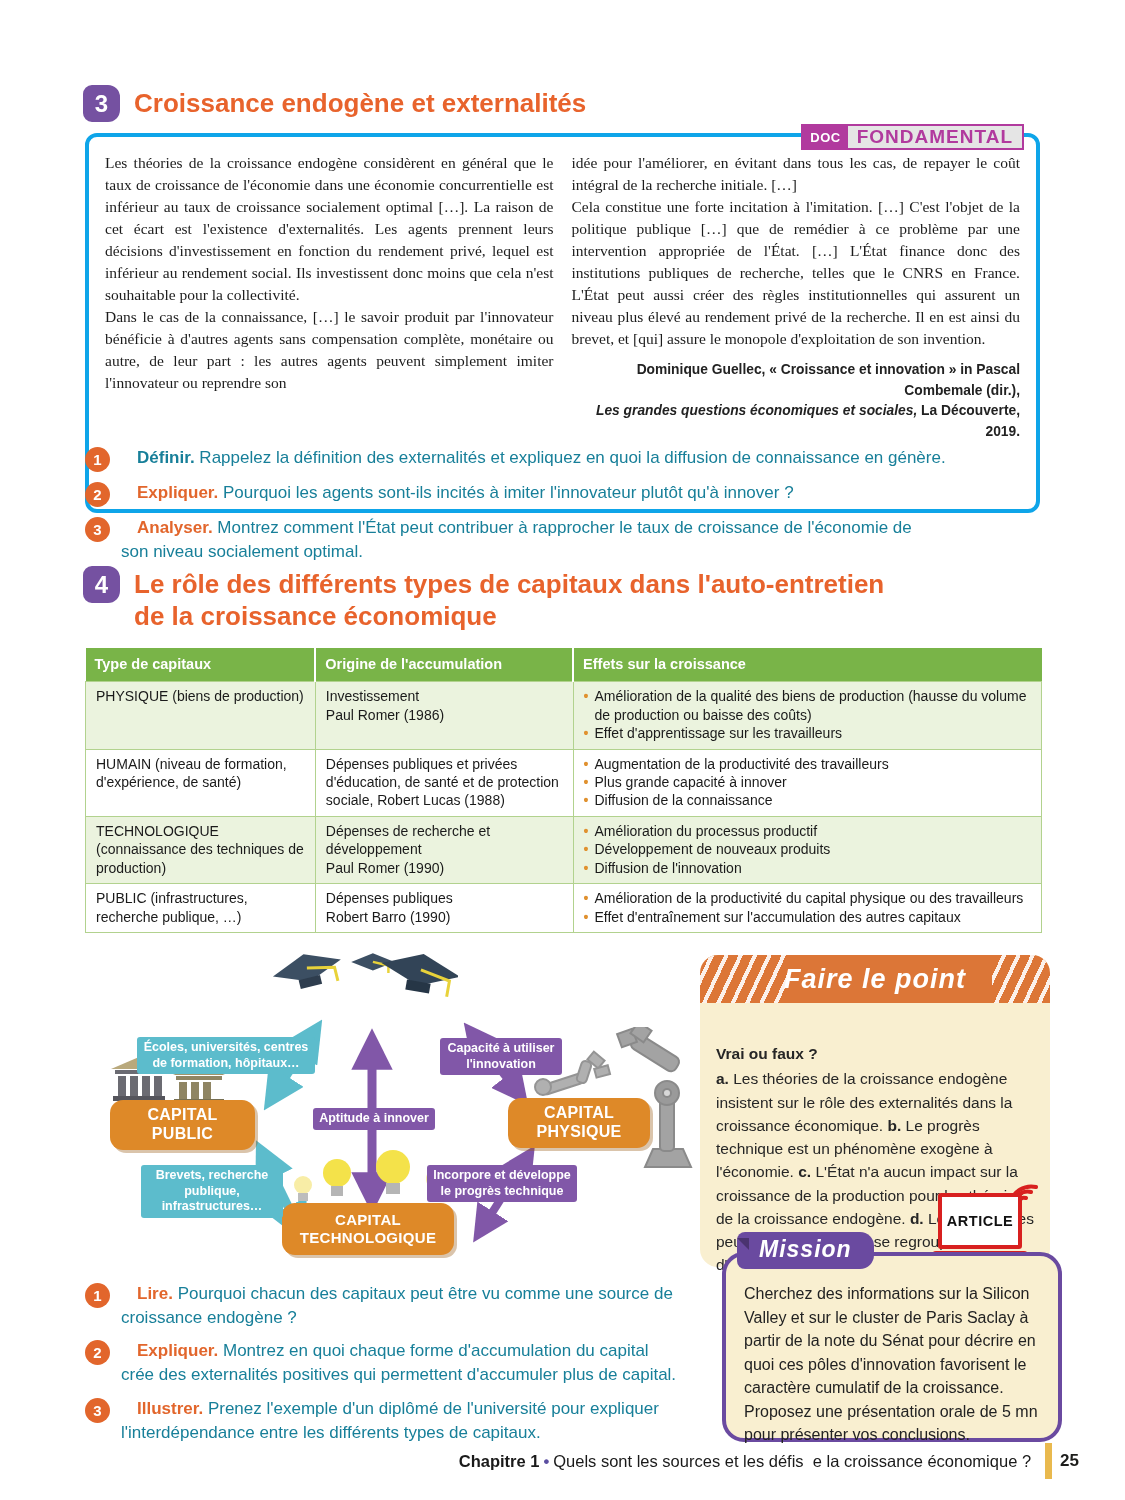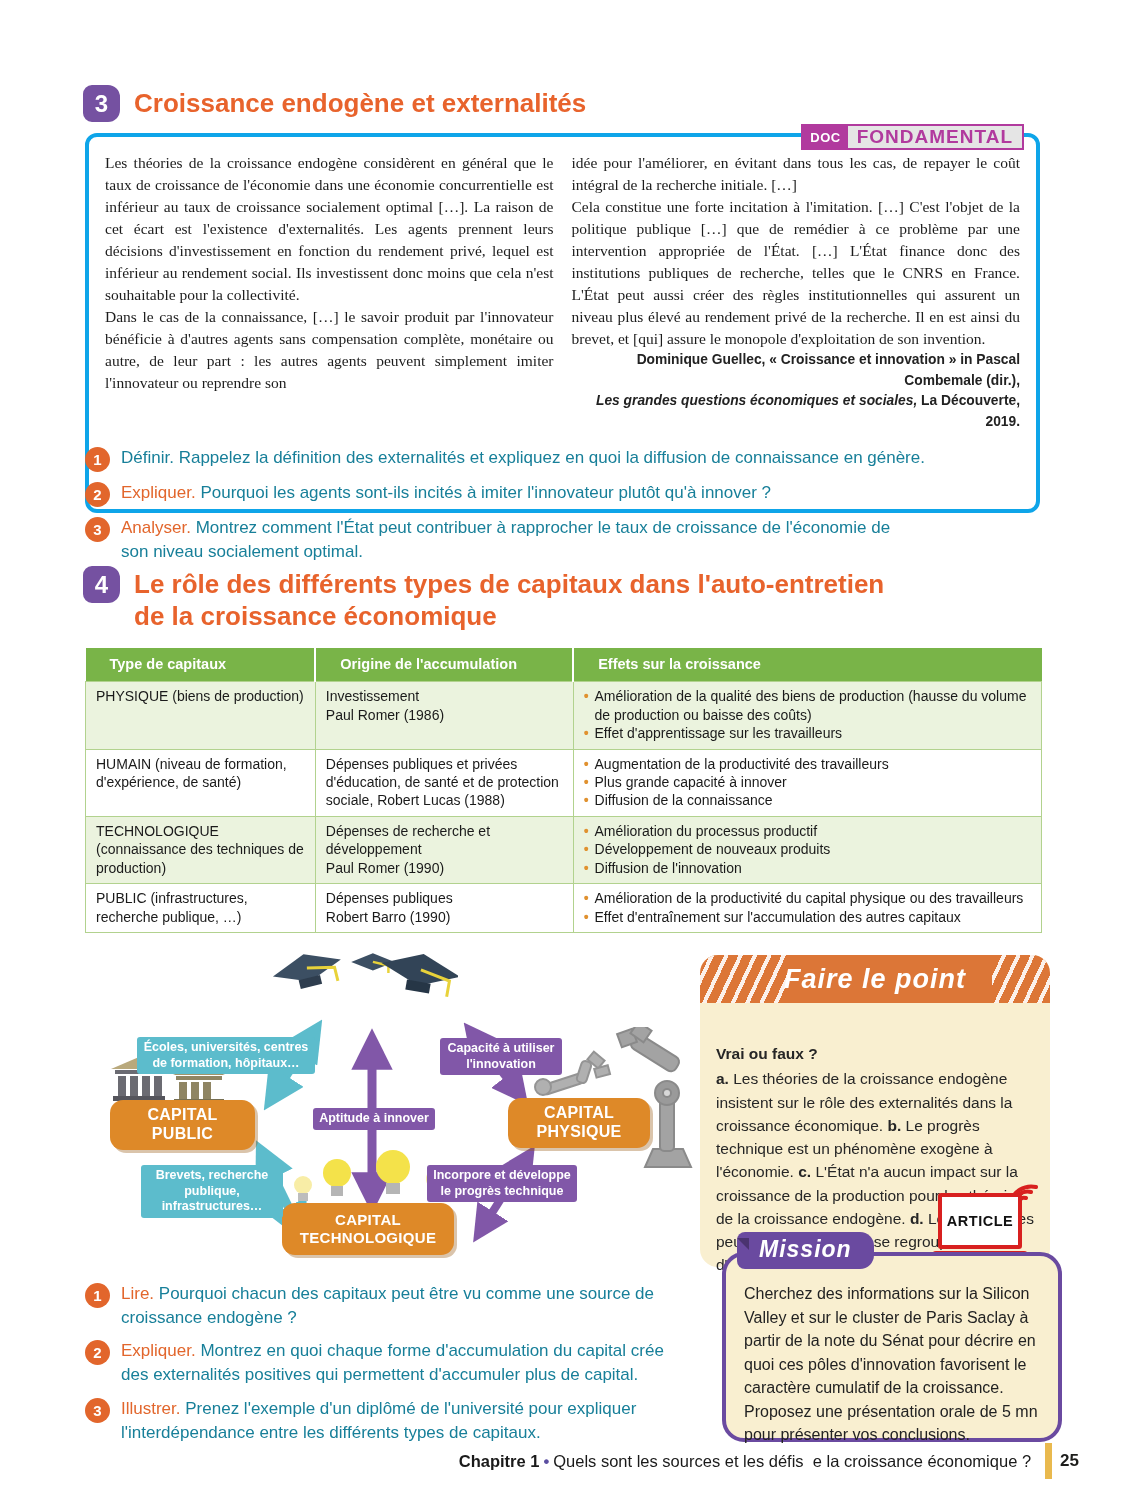--- a/index.html
+++ b/index.html
@@ -24,40 +24,40 @@
   }
   .doc-badge {
     position:absolute; top:-13px; right:12px; display:flex; align-items:stretch;
     border:2px solid #b13a9e; background:#fff; height:26px;
   }
   .doc-badge .seg1 { background:#b13a9e; color:#fff; font-weight:700; font-size:13px; padding:3px 7px; letter-spacing:.5px; display:flex; align-items:center;}
   .doc-badge .seg2 { background:#e5e5e5; color:#b13a9e; font-weight:700; font-size:19px; padding:3px 9px; letter-spacing:1px; display:flex; align-items:center;}
   .doc-cols { display:flex; gap:18px; height:100%; }
   .doc-col { flex:1; font-family:"Liberation Serif", serif; font-size:15.5px; line-height:22px; text-align:justify; color:#1c1c1c; }
   .doc-col p + p { margin-top:0; }
-  .doc-attrib { text-align:right; font-family:"Liberation Sans", sans-serif; font-size:13.8px; font-weight:700; line-height:1.5; color:#222; }
+  .doc-attrib { margin-top:10px; text-align:right; font-family:"Liberation Sans", sans-serif; font-size:13.8px; font-weight:700; line-height:1.5; color:#222; }
   .doc-attrib .it { font-style:italic; }
   
   .q-list { position:absolute; }
   .q-item { display:flex; gap:11px; margin-bottom:9px; }
   .q-num {
     width:25px; height:25px; border-radius:50%; background:#e2662c; color:#fff;
     font-size:15px; font-weight:700; display:flex; align-items:center; justify-content:center; flex:0 0 auto; margin-top:1px;
   }
   .q-text { font-size:17px; line-height:1.42; color:#177f99; max-width:920px; }
-  .q-kw { font-weight:400; color:#e2662c; }
+  .q-kw { font-weight:700; color:#e2662c;margin-left:16px; }
   .q-kw.teal { color:#177f99; }
   
   .cap-table {
     position:absolute; left:85px; top:648px; width:957px;
     border-collapse:collapse; font-size:14px; line-height:1.32;
   }
   .cap-table th {
     background:#79b448; color:#fff; text-align:left; font-size:14.5px; font-weight:700;
-    padding:7px 24px; border-right:2px solid #fff;
+    padding:7px 9px; border-right:2px solid #fff;
   }
   .cap-table th:last-child { border-right:none; }
   .cap-table td {
     border:1.5px solid #b2d28e; padding:5px 10px 6px 10px; vertical-align:top; color:#1a1a1a;
   }
   .cap-table tr.tint td { background:#ebf3de; }
   .cap-table col.c1 { width:230px; } .cap-table col.c2 { width:258px; } .cap-table col.c3 { width:469px; }
   .fx { display:flex; gap:6px; }
   .fx .b { color:#e0912f; font-weight:700; flex:0 0 auto; }
   

